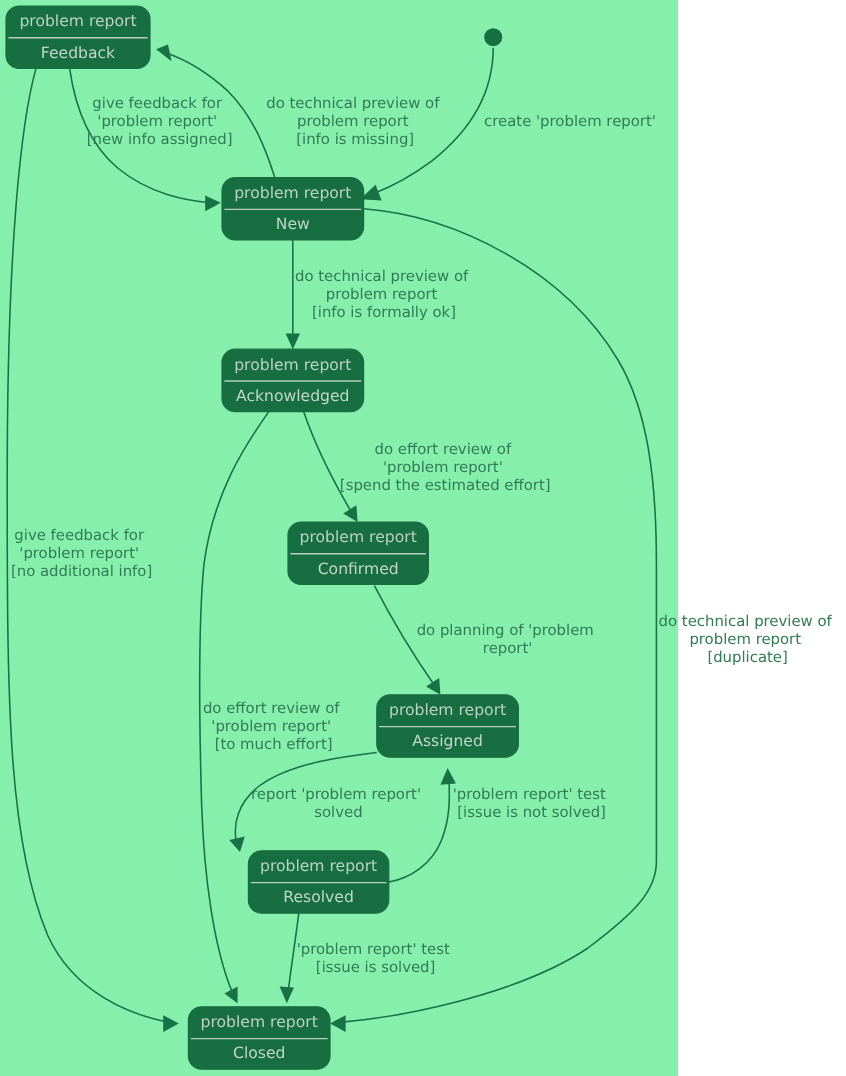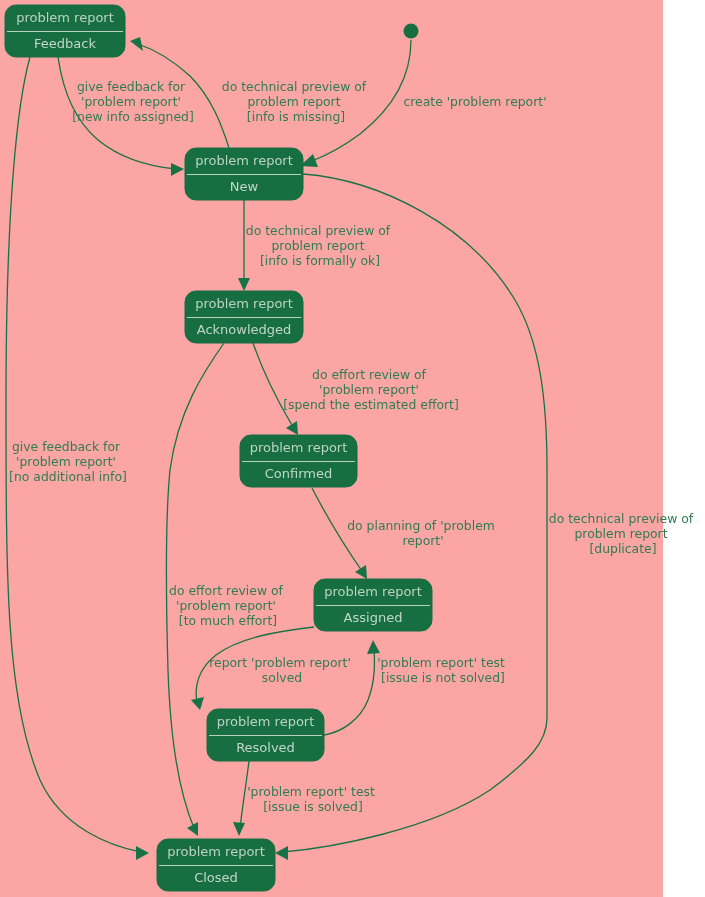--- a/index.html
+++ b/index.html
@@ -9,23 +9,23 @@
     background: #ffffff;
   }
   body {
     font-family: "DejaVu Sans", sans-serif;
     width: 705px;
     height: 897px;
     overflow: hidden;
   }
   #diagram-root {
     position: relative;
-    width: 663px;
+    width: 565px;
     height: 897px;
-    background: #fca5a5;
+    background: #86efac;
     text-align: center;
   }
   svg#state-diagram {
     position: absolute;
     top: 0;
     left: 0;
     width: 705px;
     height: 897px;
     display: block;
   }

